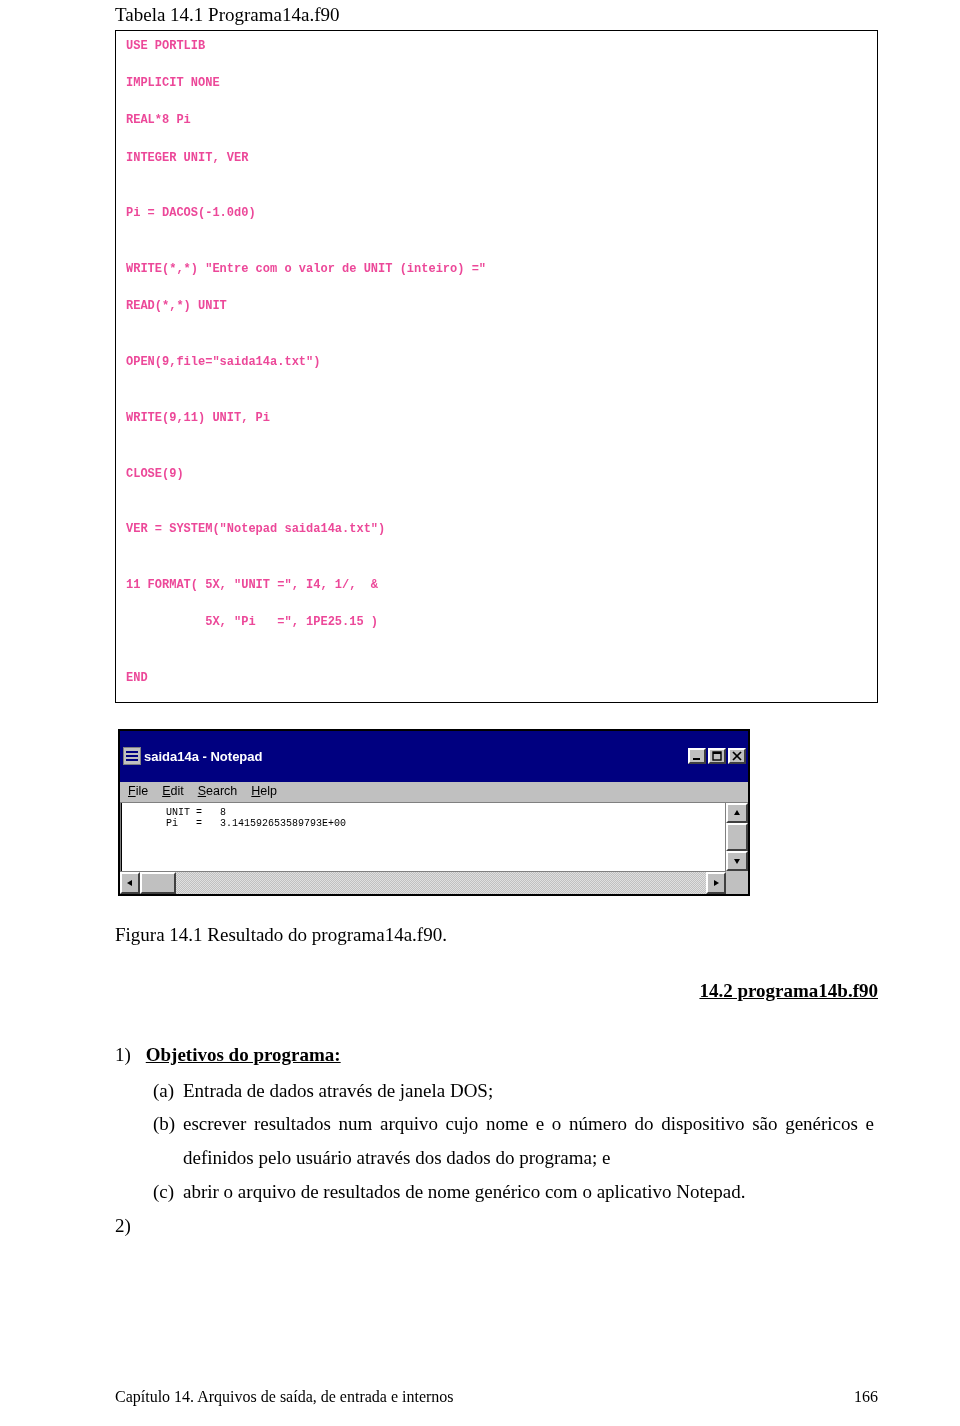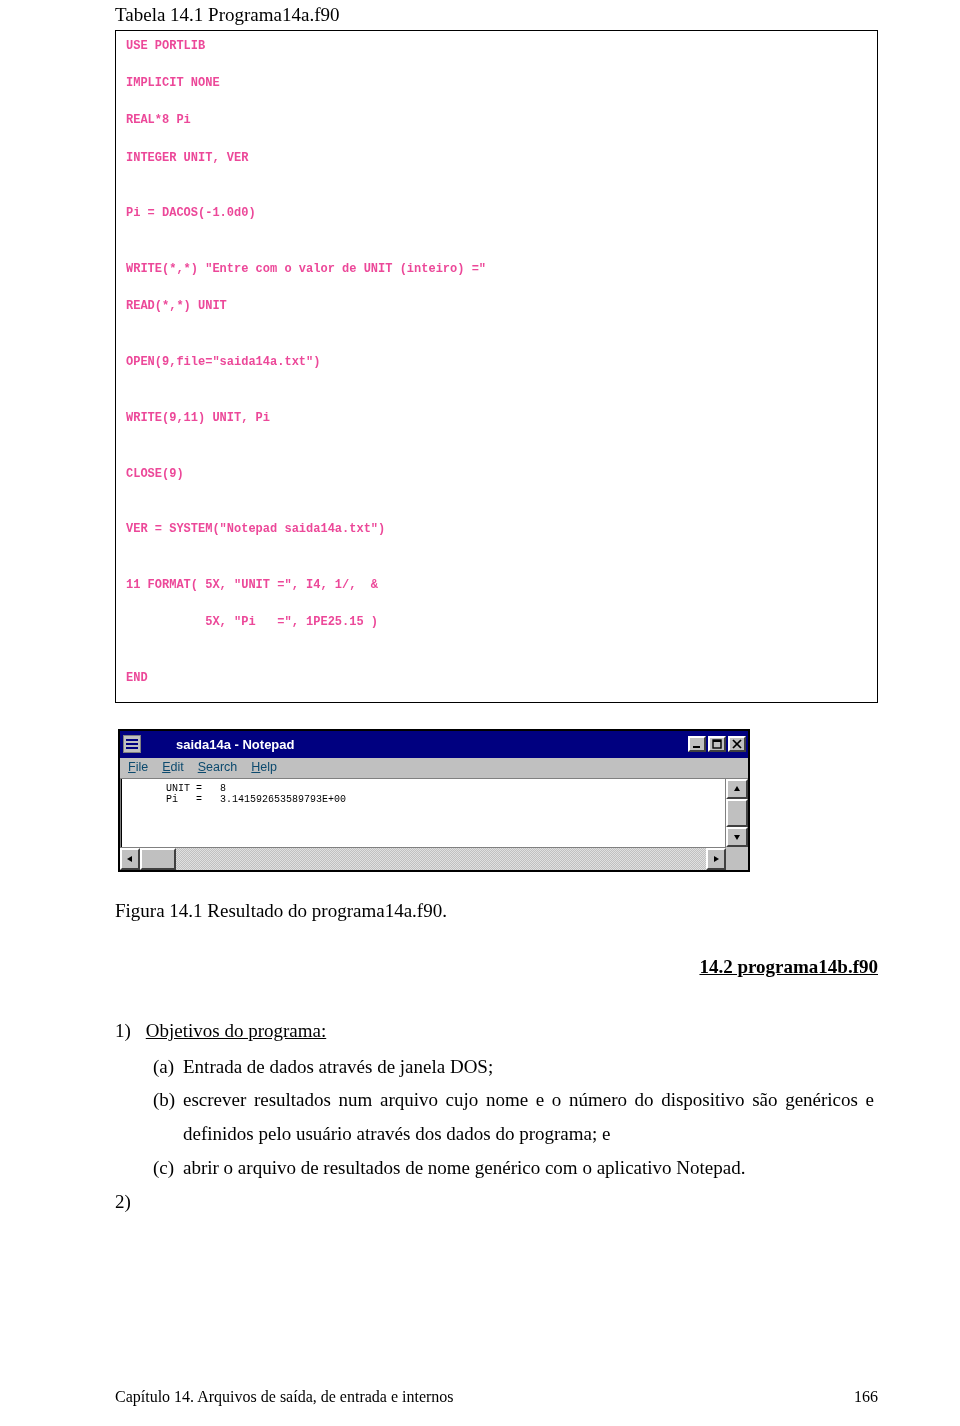--- a/index.html
+++ b/index.html
@@ -38,22 +38,21 @@
     border: 2px solid #000;
     background: #c0c0c0;
     font-family: Tahoma, Arial, sans-serif;
   }
   .titlebar {
     display: flex;
     align-items: center;
     background: #000080;
     color: #ffffff;
     height: 19px;
-    padding: 4px 2px;
-    gap: 32px;
+    padding: 16px 2px;
   }
   .titlebar .tb-icon {
     width: 16px;
     height: 16px;
     margin: 0 4px 0 2px;
     background: #c0c0c0;
     outline: 1px solid #808080;
     display: flex;
     flex-direction: column;
     justify-content: space-around;
@@ -82,21 +81,21 @@
     font-size: 11px;
     font-weight:bold;
     color:#000;
   }
   .menubar {
     display:flex;
     gap: 14px;
     padding: 2px 8px 4px 8px;
     font-family: "MS Sans Serif", Tahoma, Arial, sans-serif;
     font-size: 12.5px;
-    color:#0c4a6e;
+    color:#000000;
     background:#c0c0c0;
   }
   .menu-item .ul { text-decoration: underline; }
   .notepad-body {
     display:flex;
     background:#ffffff;
     border-top: 1px solid #808080;
     border-left: 1px solid #808080;
   }
   .notepad-text {
@@ -182,21 +181,21 @@
     margin: 0 4px 0 0;
     text-align: justify;
   }
   .numlist .item {
     margin: 0 0 2px 0;
   }
   .numlist .num {
     display:inline-block;
     width: 26px;
   }
-  .underline { text-decoration: underline; }
+  .underline { text-decoration: underline; font-weight: bold; }
   .lettered {
     margin-left: 38px;
   }
   .lettered .row { display:flex; }
   .lettered .lt { width: 30px; flex-shrink:0; }
   .lettered .txt { flex:1; text-align: justify; }
 
   .footer {
     position: absolute;
     bottom: 20px;

